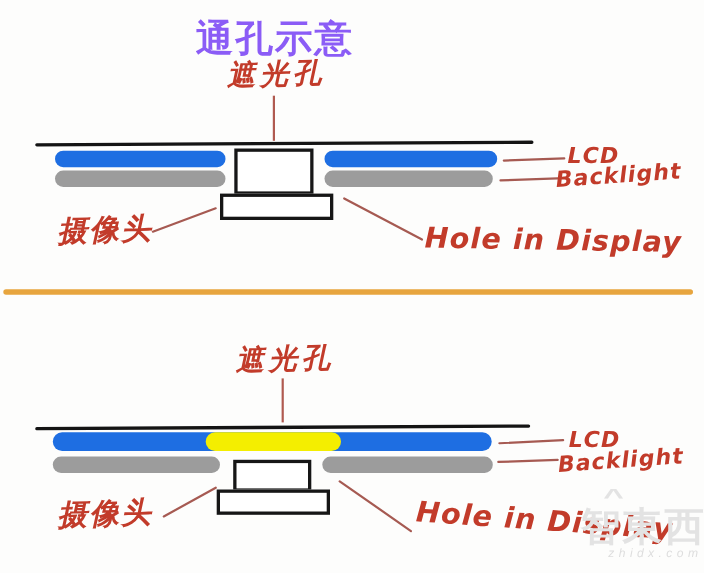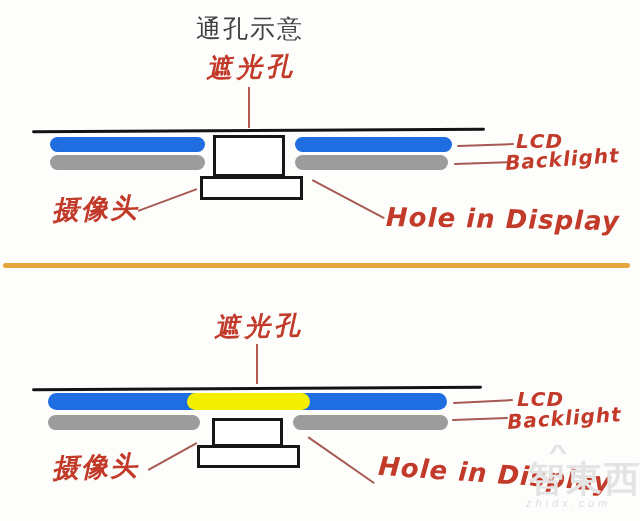--- a/index.html
+++ b/index.html
@@ -1,22 +1,22 @@
 <!DOCTYPE html>
 <html><head>
 <meta charset="utf-8">
 <style>
   html,body{margin:0;padding:0;background:#ffffff;}
   .canvas{
     position:relative;width:640px;height:521px;background:#fdfdfc;overflow:hidden;
     font-family:"Liberation Sans","DejaVu Sans",sans-serif;
   }
   .sec-title{
-    position:absolute;width:180px;text-align:center;font-size:25px;color:#404040;
-    letter-spacing:2px;font-weight:400;
+    position:absolute;width:180px;text-align:center;font-size:34px;color:#8b5cf6;
+    letter-spacing:2px;font-weight:700;
   }
   .hand{
     position:absolute;color:#c23b2a;font-weight:bold;font-style:italic;white-space:nowrap;
     font-family:"DejaVu Sans",sans-serif;
   }
   .hand.zh{font-size:26px;letter-spacing:4px;transform:rotate(-2deg);}
   .hand.cam{font-size:27px;letter-spacing:2px;transform:rotate(-2deg);}
   .hand.en{font-size:26px;letter-spacing:1px;}
   .hand.sm{font-size:20px;letter-spacing:1px;}
   .vline{position:absolute;width:2px;background:#b05a50;}
@@ -90,15 +90,15 @@
   <div class="leader" style="left:308px;top:436px;width:81px;transform:rotate(34.9deg);"></div>
   <div class="hand en" style="left:378px;top:459px;transform:rotate(4deg);">Hole in Display</div>
 
   <div class="leader" style="left:453px;top:402px;width:60px;transform:rotate(-2.8deg);"></div>
   <div class="hand sm" style="left:517px;top:387px;">LCD</div>
   <div class="leader" style="left:452px;top:419px;width:56px;transform:rotate(-2deg);"></div>
   <div class="hand sm" style="left:507px;top:406px;transform:rotate(-4deg);">Backlight</div>
 
   <div class="wm-crown" style="left:552px;top:441px;">^</div>
   <div class="wm-brand" style="left:528px;top:455px;">智東西</div>
-  <div class="wm-site" style="left:526px;top:497px;font-style:italic;">zhidx.com</div>
+  <div class="wm-site" style="left:553px;top:497px;font-style:italic;">zhidx.com</div>
 
 </div>
 
 </body></html>

